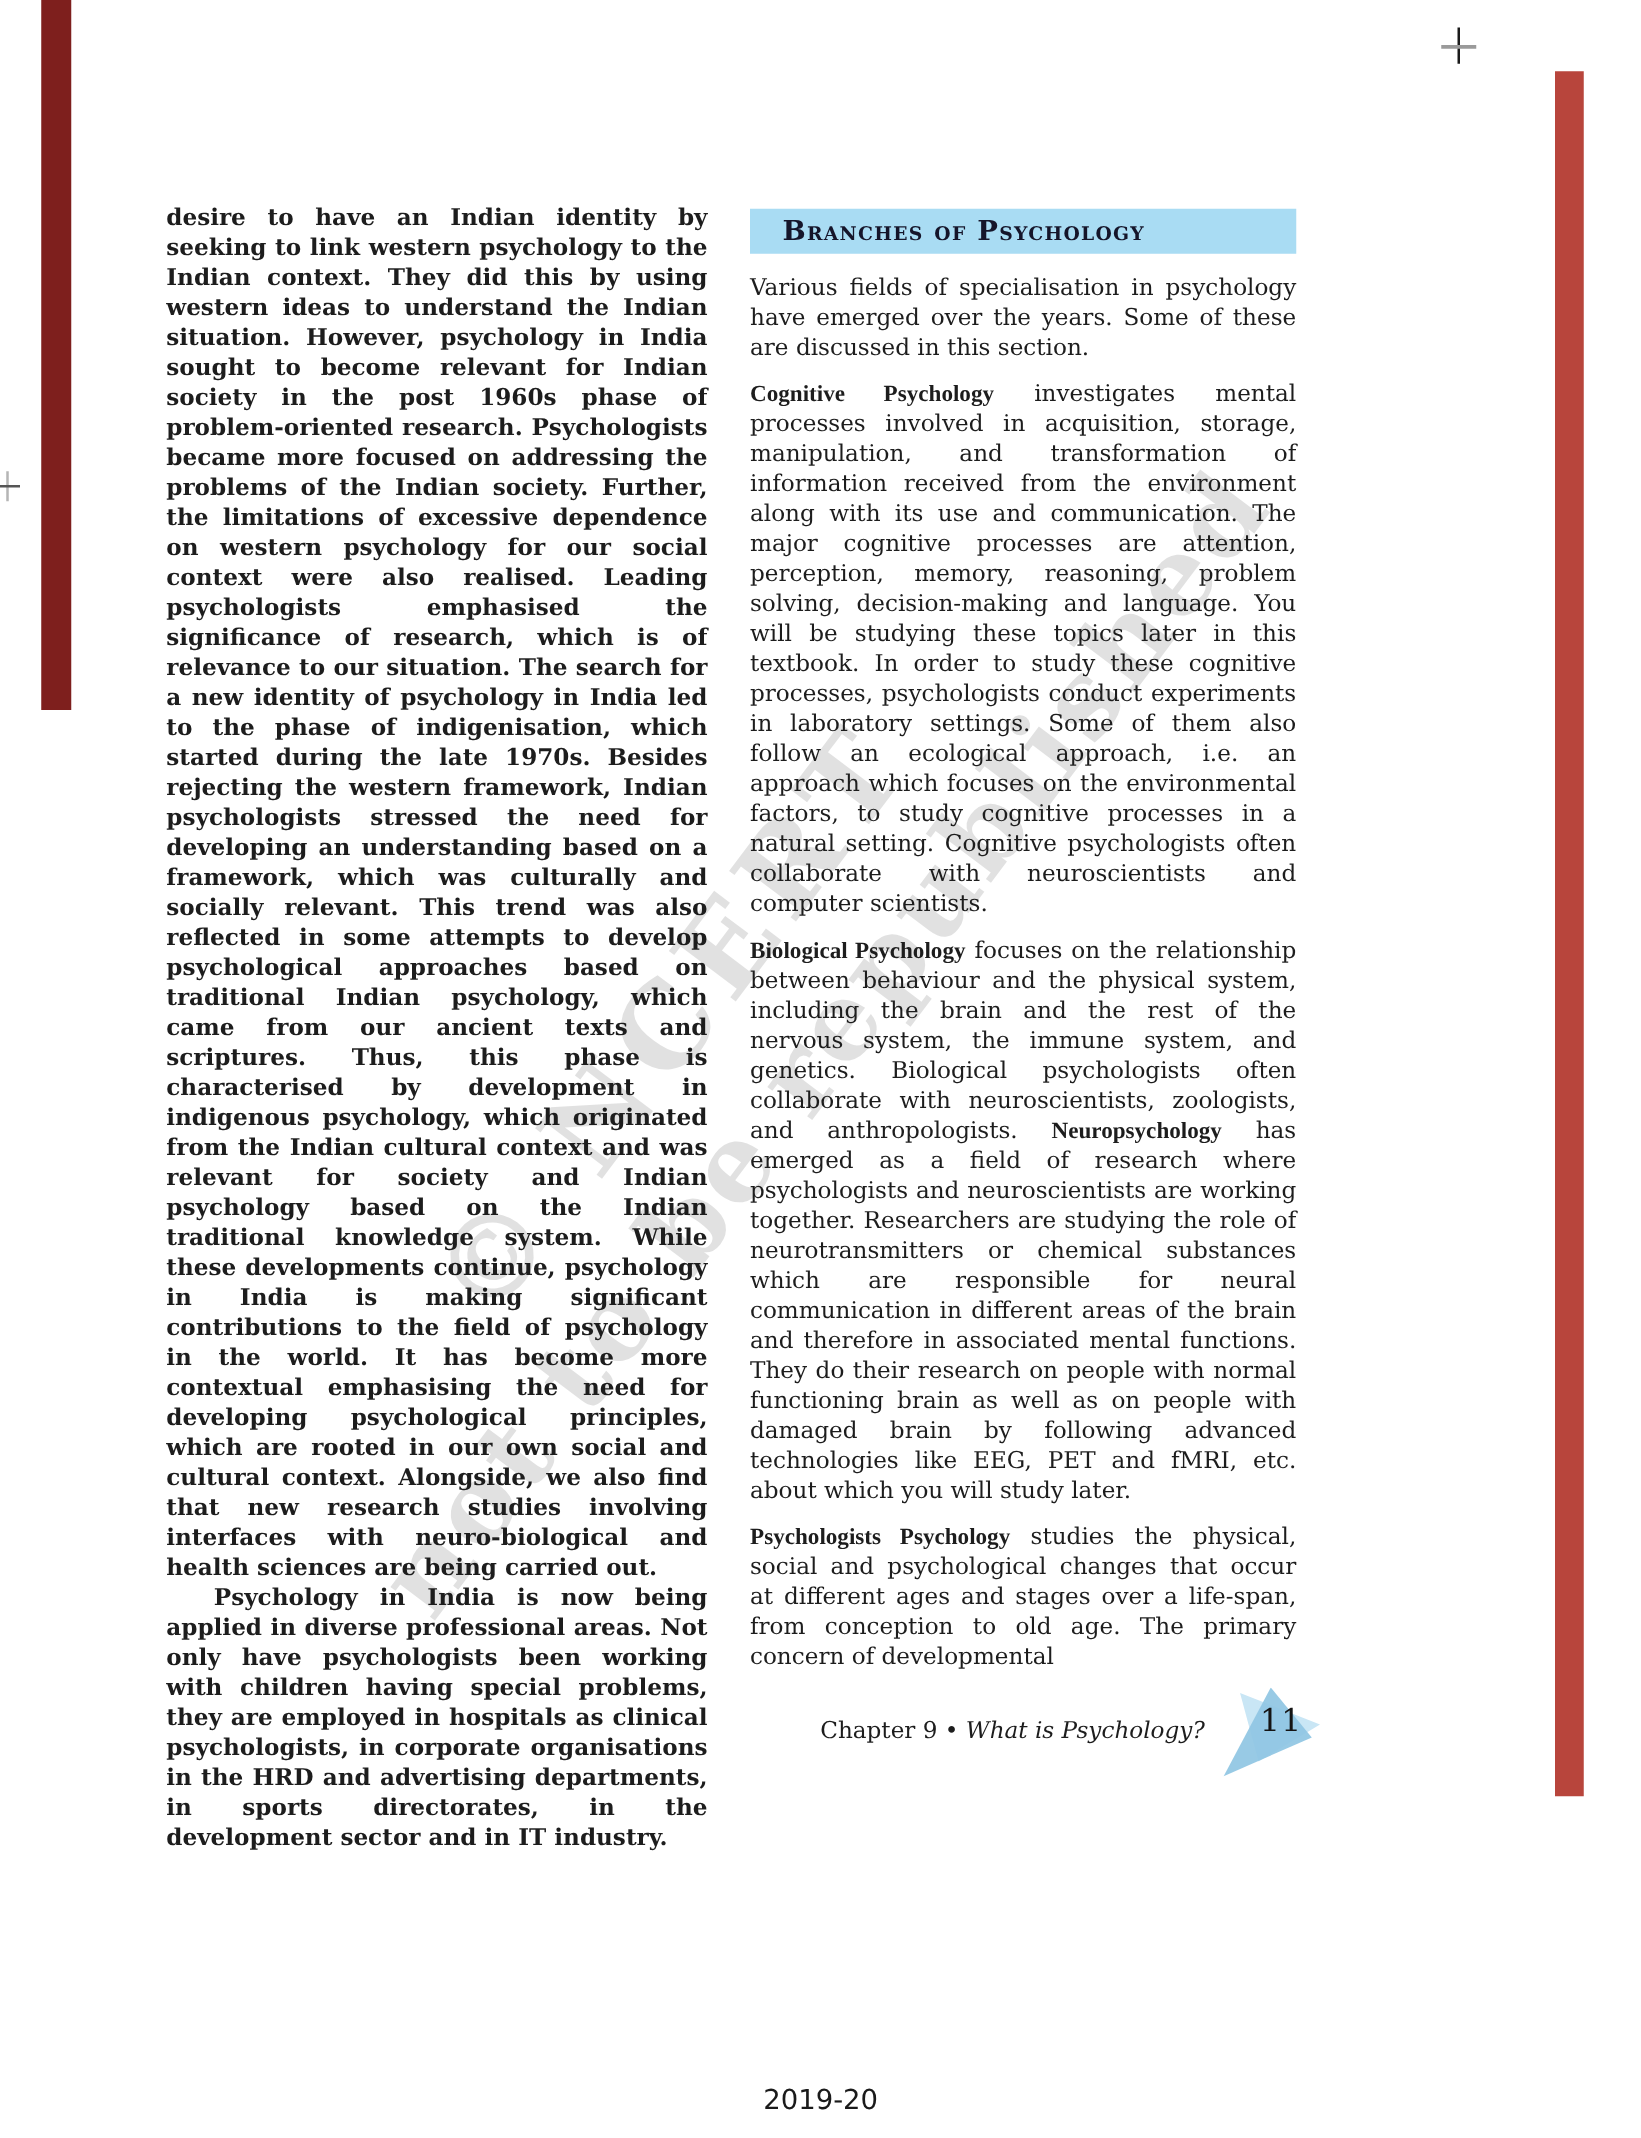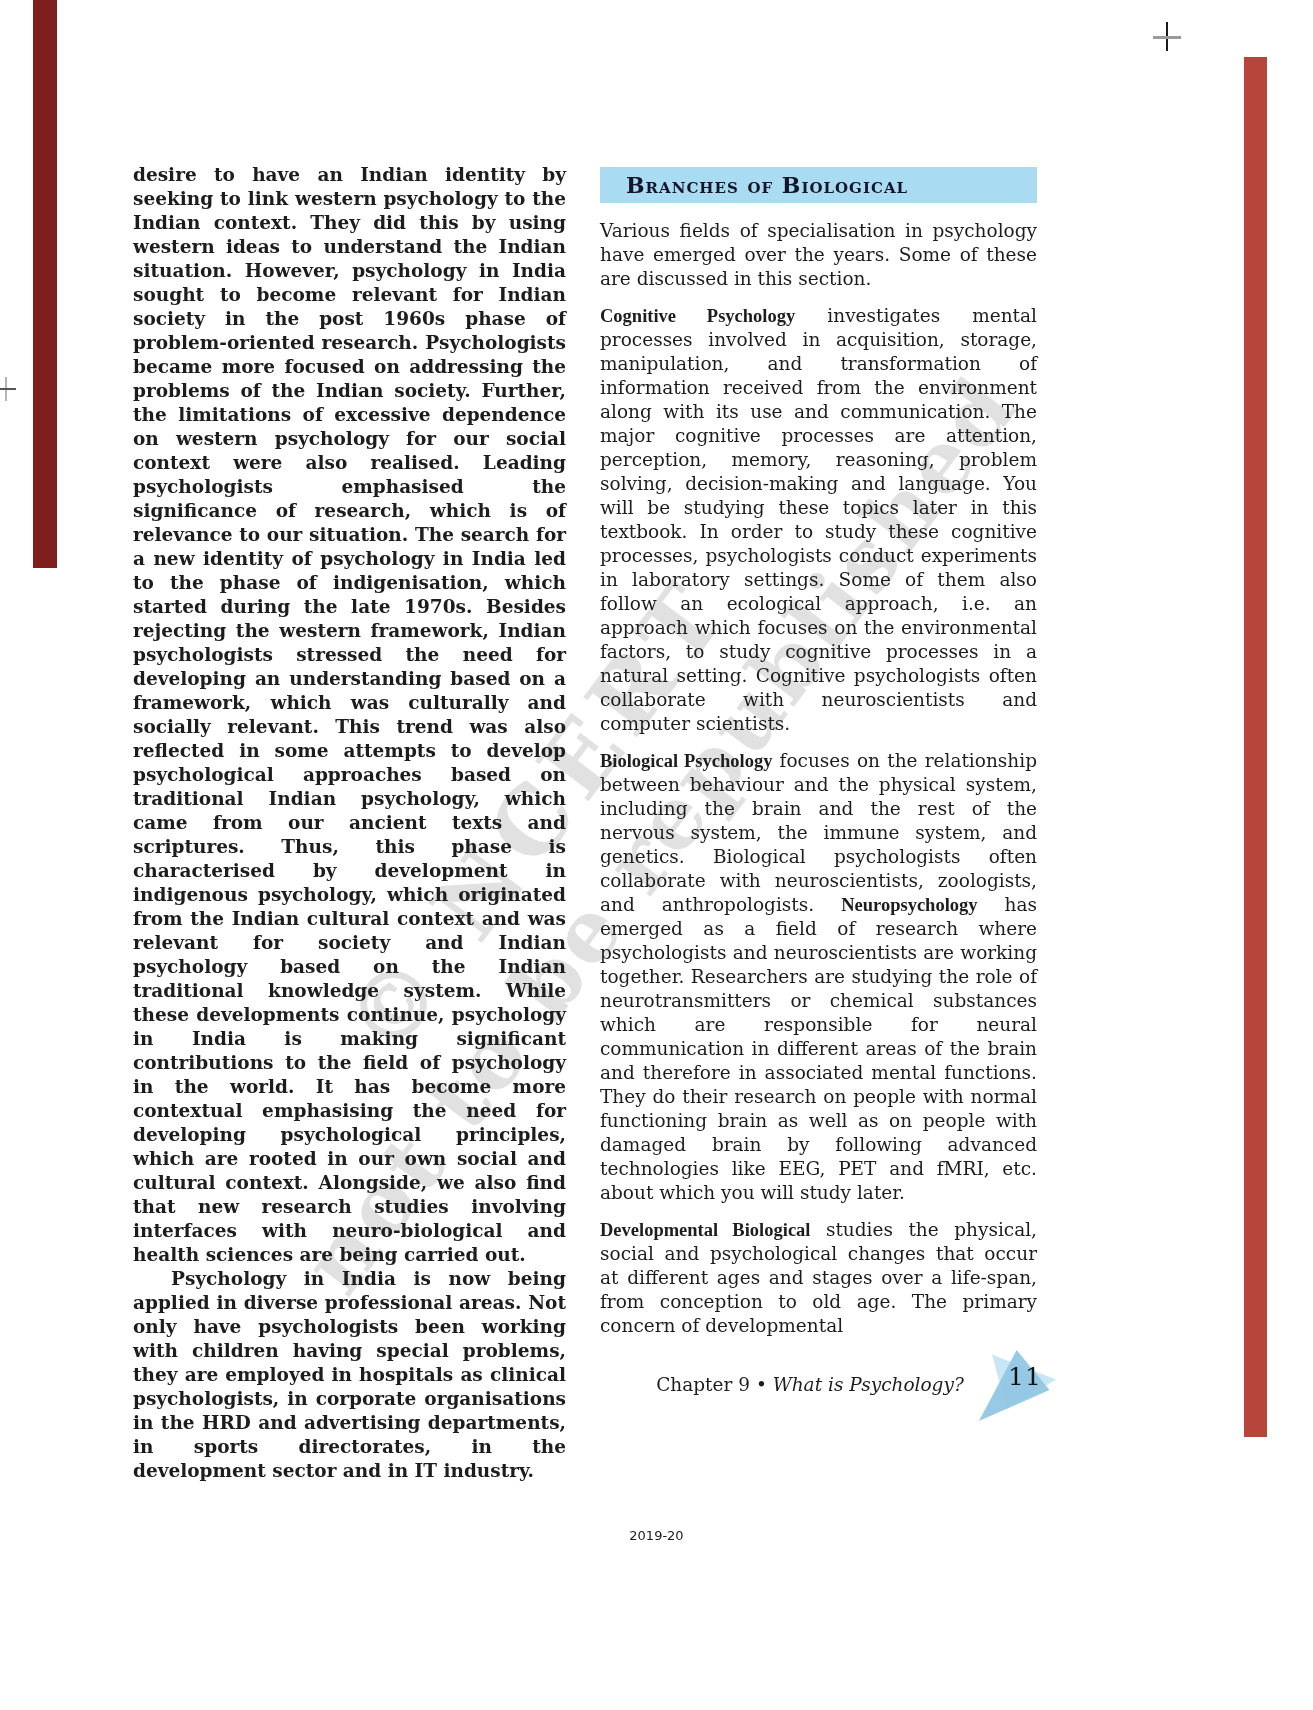--- a/index.html
+++ b/index.html
@@ -58,24 +58,24 @@
   .chapter-footer .ital{font-style:italic;text-align:right;}
   .page-flag{position:absolute;left:974px;top:1350px;width:82px;height:74px;z-index:2;}
   .tri{position:absolute;left:0;top:0;width:100%;height:100%;}
   .tri-light{background:#C9E6F5;clip-path:polygon(22% 6%,100% 40%,40% 80%);}
   .tri-medium{background:#8FC6E3;clip-path:polygon(52% 0%,6% 96%,92% 54%);opacity:0.92;}
   .flag-num{
     position:absolute;left:34px;top:12px;
     font-size:25px;color:#141414;z-index:2;letter-spacing:1px;
   }
   .year-footer{
-    position:absolute;left:0;top:1528px;width:100%;z-index:2;
+    position:absolute;left:0;top:1668px;width:100%;z-index:2;
     text-align:center;
     font-family:"DejaVu Sans", sans-serif;
-    font-size:13px;color:#1a1a1a;
+    font-size:22px;color:#1a1a1a;
   }
 </style>
 </head>
 <body>
 
 <div class="page">
 
   <div class="left-bar"></div>
   <div class="right-bar"></div>
 
@@ -89,26 +89,26 @@
     <div class="wl2">not to be republished</div>
   </div>
 
   <div class="col col-left">
     <p class="para">desire to have an Indian identity by seeking to link western psychology to the Indian context. They did this by using western ideas to understand the Indian situation. However, psychology in India sought to become relevant for Indian society in the post 1960s phase of problem-oriented research. Psychologists became more focused on addressing the problems of the Indian society. Further, the limitations of excessive dependence on western psychology for our social context were also realised. Leading psychologists emphasised the significance of research, which is of relevance to our situation. The search for a new identity of psychology in India led to the phase of indigenisation, which started during the late 1970s. Besides rejecting the western framework, Indian psychologists stressed the need for developing an understanding based on a framework, which was culturally and socially relevant. This trend was also reflected in some attempts to develop psychological approaches based on traditional Indian psychology, which came from our ancient texts and scriptures. Thus, this phase is characterised by development in indigenous psychology, which originated from the Indian cultural context and was relevant for society and Indian psychology based on the Indian traditional knowledge system. While these developments continue, psychology in India is making significant contributions to the field of psychology in the world. It has become more contextual emphasising the need for developing psychological principles, which are rooted in our own social and cultural context. Alongside, we also find that new research studies involving interfaces with neuro-biological and health sciences are being carried out.</p>
     <p class="para indent">Psychology in India is now being applied in diverse professional areas. Not only have psychologists been working with children having special problems, they are employed in hospitals as clinical psychologists, in corporate organisations in the HRD and advertising departments, in sports directorates, in the development sector and in IT industry.</p>
   </div>
 
   <div class="col col-right">
     <div class="section-box">
-      <h2>Branches of Biological</h2>
+      <h2>Branches of Psychology</h2>
     </div>
     <p class="para">Various fields of specialisation in psychology have emerged over the years. Some of these are discussed in this section.</p>
     <p class="para sec"><b>Cognitive Psychology</b><span> investigates mental processes involved in acquisition, storage, manipulation, and transformation of information received from the environment along with its use and communication. The major cognitive processes are attention, perception, memory, reasoning, problem solving, decision-making and language. You will be studying these topics later in this textbook. In order to study these cognitive processes, psychologists conduct experiments in laboratory settings. Some of them also follow an ecological approach, i.e. an approach which focuses on the environmental factors, to study cognitive processes in a natural setting. Cognitive psychologists often collaborate with neuroscientists and computer scientists.</span></p>
     <p class="para sec"><b>Biological Psychology</b><span> focuses on the relationship between behaviour and the physical system, including the brain and the rest of the nervous system, the immune system, and genetics. Biological psychologists often collaborate with neuroscientists, zoologists, and anthropologists. </span><b>Neuropsychology</b><span> has emerged as a field of research where psychologists and neuroscientists are working together. Researchers are studying the role of neurotransmitters or chemical substances which are responsible for neural communication in different areas of the brain and therefore in associated mental functions. They do their research on people with normal functioning brain as well as on people with damaged brain by following advanced technologies like EEG, PET and fMRI, etc. about which you will study later.</span></p>
-    <p class="para sec"><b>Developmental Biological</b><span> studies the physical, social and psychological changes that occur at different ages and stages over a life-span, from conception to old age. The primary concern of developmental</span></p>
+    <p class="para sec"><b>Psychologists Psychology</b><span> studies the physical, social and psychological changes that occur at different ages and stages over a life-span, from conception to old age. The primary concern of developmental</span></p>
   </div>
 
   <div class="chapter-footer">
     <span>Chapter 9</span>
     <span>•</span>
     <span class="ital">What is Psychology?</span>
   </div>
 
   <div class="page-flag">
     <div class="tri tri-light"></div>

